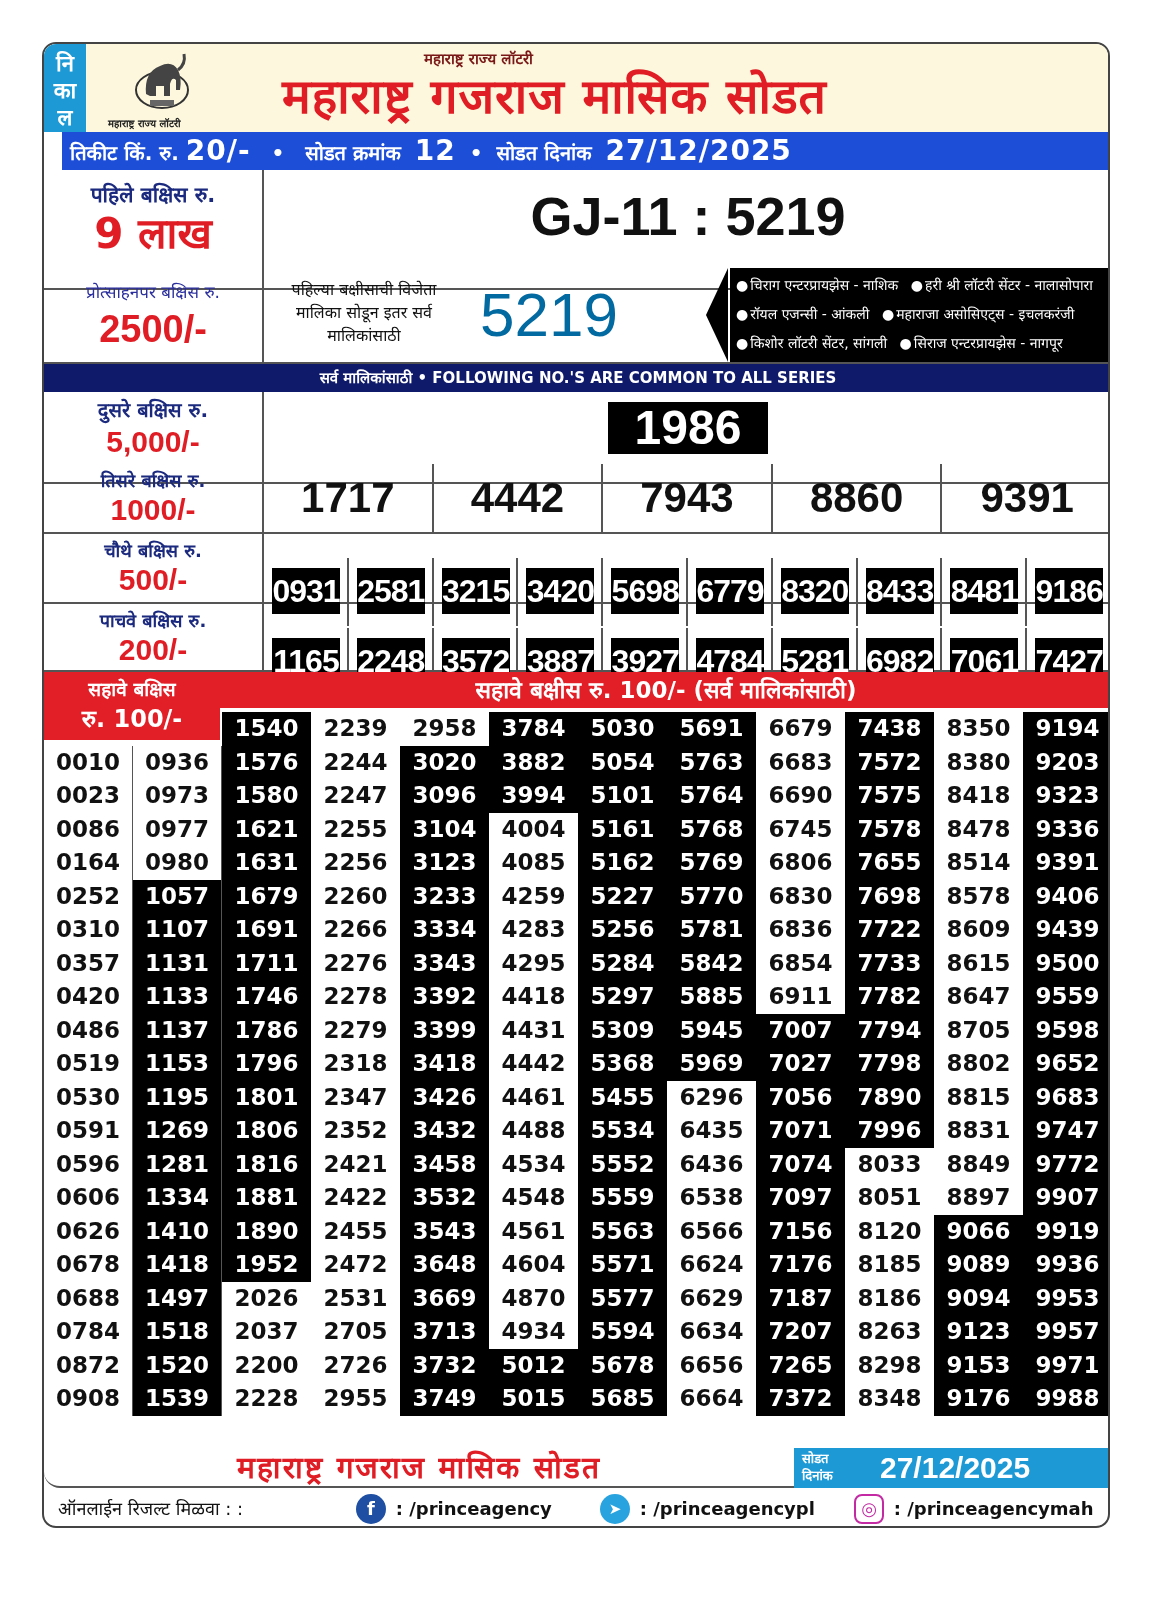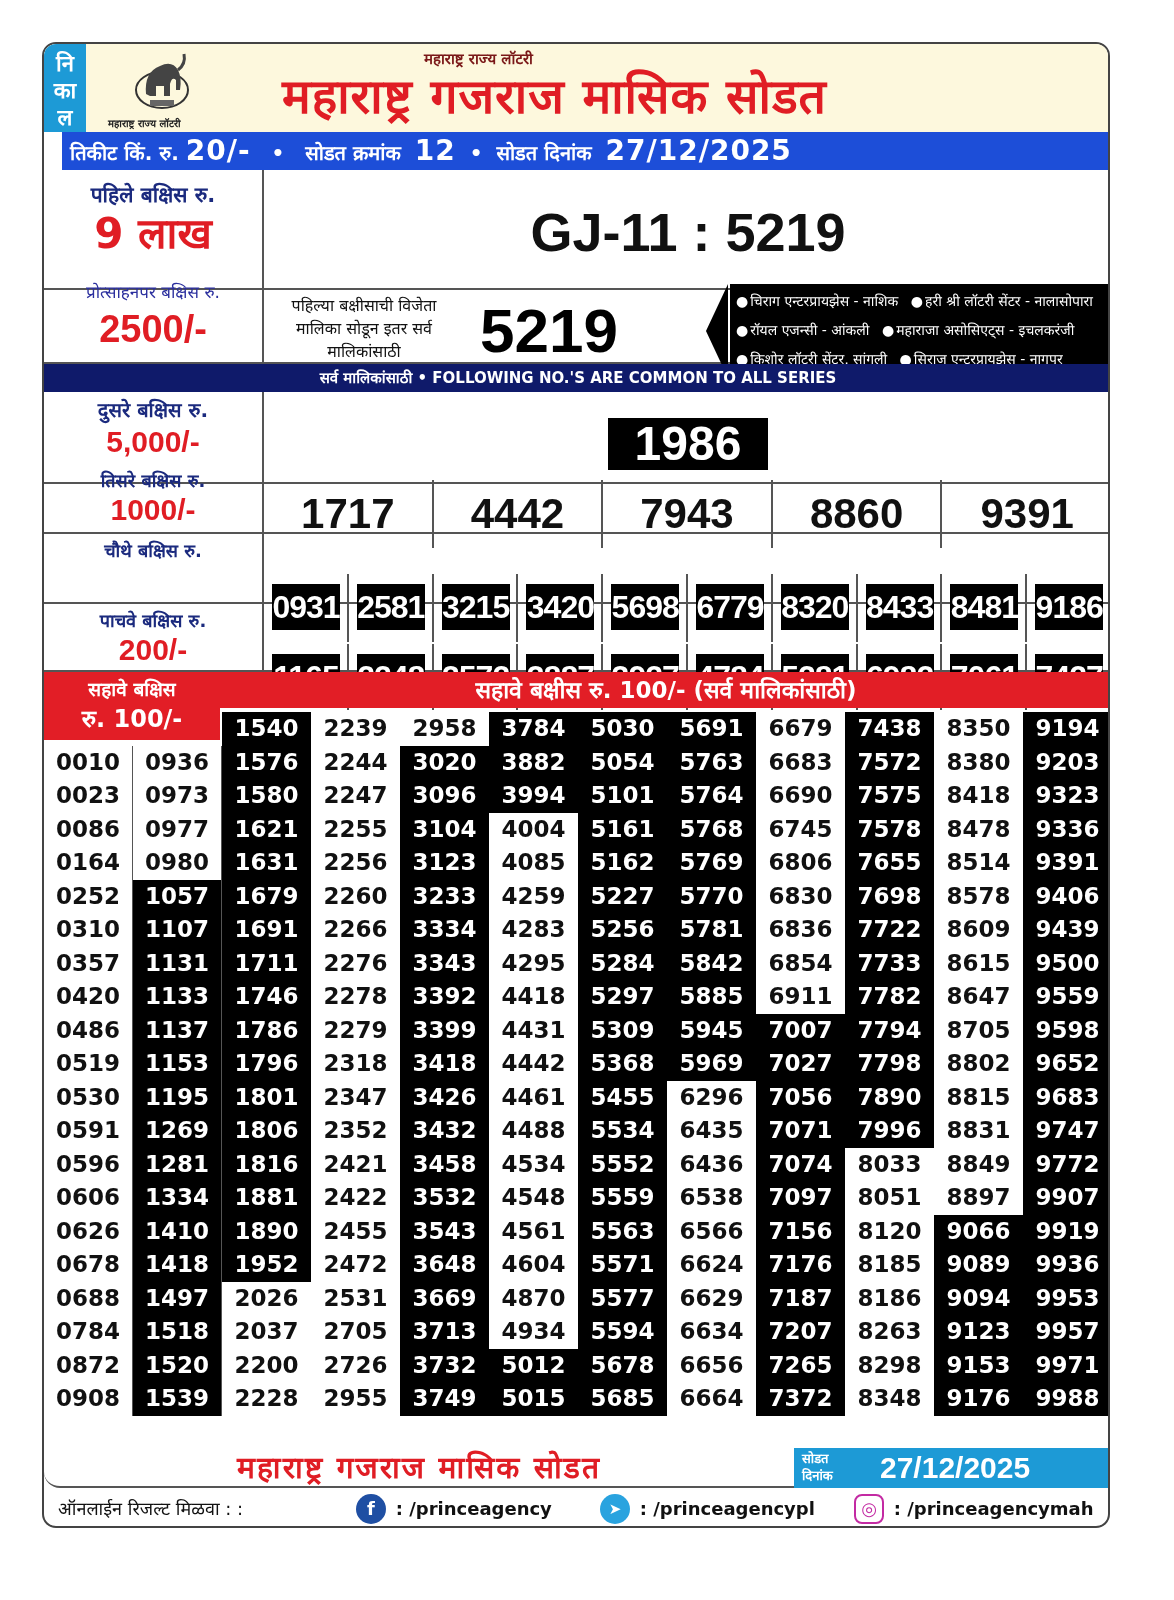--- a/index.html
+++ b/index.html
@@ -16,32 +16,32 @@
   .hdr-title { position: absolute; left: 238px; top: 22px; width: 800px; font-size: 48px; font-weight: bold; color: #e01d24; letter-spacing: 1px; line-height: 60px; }
 
   .infobar { position: absolute; left: 0; top: 88px; width: 1068px; height: 38px; background: #1d4ed8; color: #fff; font-weight: bold; font-size: 20px; line-height: 38px; padding-left: 8px; white-space: nowrap; margin-left: 18px; }
   .infobar .big { font-size: 28px; letter-spacing: 1px; }
 
   
   .row { position: absolute; left: 0; width: 1068px; border-bottom: 2px solid #555; }
   .lbl { position: absolute; left: 0; top: 0; width: 220px; height: 100%; border-right: 2px solid #555; text-align: center; }
   .lbl .t { color: #1b2a7e; font-weight: bold; font-size: 19px; display: block; }
   .lbl .a { color: #e01d24; font-weight: bold; display: block; }
-  .val { position: absolute; left: 220px; top: 16px; right: 0; height: 100%; }
+  .val { position: absolute; left: 220px; top: 0; right: 0; height: 100%; }
 
   .r1 { top: 126px; height: 120px; }
   .r1 .lbl .t { margin-top: 10px; font-size: 21px; }
   .r1 .lbl .a { font-size: 42px; line-height: 52px; }
   .gj { text-align: center; font-size: 54px; font-weight: bold; color: #111; line-height: 92px; font-family: "Liberation Sans", sans-serif; }
 
   .r2 { top: 222px; height: 98px; }
   .r2 .lbl .t { margin-top: 14px; font-weight: normal; font-size: 17px; color: #2b2f9e; }
   .r2 .lbl .a { font-size: 38px; line-height: 52px; font-family: "Liberation Sans", sans-serif; }
   .cons-note { position: absolute; left: 10px; top: 12px; width: 180px; font-size: 16px; line-height: 23px; color: #111; text-align: center; }
-  .cons-num { position: absolute; left: 216px; top: 0; font-size: 62px; font-weight: bold; line-height: 98px; color: #000000; font-family: "Liberation Sans", sans-serif; }
+  .cons-num { position: absolute; left: 216px; top: 0; font-size: 62px; font-weight: normal; line-height: 98px; color: #0369a1; font-family: "Liberation Sans", sans-serif; }
   .agents { position: absolute; left: 466px; top: 2px; width: 380px; height: 94px; background: #000; color: #fff; font-size: 14px; padding: 3px 6px; line-height: 29px; }
   .agents-arrow { position: absolute; left: 442px; top: 2px; width: 0; height: 0; border-top: 47px solid transparent; border-bottom: 47px solid transparent; border-right: 22px solid #000; }
   .agent { display: inline-block; white-space: nowrap; margin-right: 8px; }
   .agent::before { content: "●"; margin-right: 2px; }
 
   .commonbar { position: absolute; left: 0; top: 320px; width: 1068px; height: 28px; background: #0f1a6a; color: #fff; font-weight: bold; font-size: 15px; line-height: 28px; text-align: center; }
 
   .r3 { top: 348px; height: 92px; }
   .r3 .lbl .t { margin-top: 4px; font-size: 20px; }
   .r3 .lbl .a { font-size: 30px; line-height: 38px; font-family: "Liberation Sans", sans-serif; }
@@ -169,20 +169,21 @@
         <div class="third-cell" style="left: 169.6px;">4442</div>
         <div class="third-cell" style="left: 339.2px;">7943</div>
         <div class="third-cell" style="left: 508.8px;">8860</div>
         <div class="third-cell" style="left: 678.4px; border-right: none;">9391</div>
       </div>
   </div>
 
   <div class="row r5">
     <div class="lbl">
       <span class="t">चौथे बक्षिस रु.</span>
+      <span class="a">500/-</span>
     </div>
     <div class="val" id="fourth-vals">
         <div class="small-cell" style="left: 0px;">
           <span>0931</span>
         </div>
         <div class="small-cell" style="left: 84.8px;">
           <span>2581</span>
         </div>
         <div class="small-cell" style="left: 169.6px;">
           <span>3215</span>

